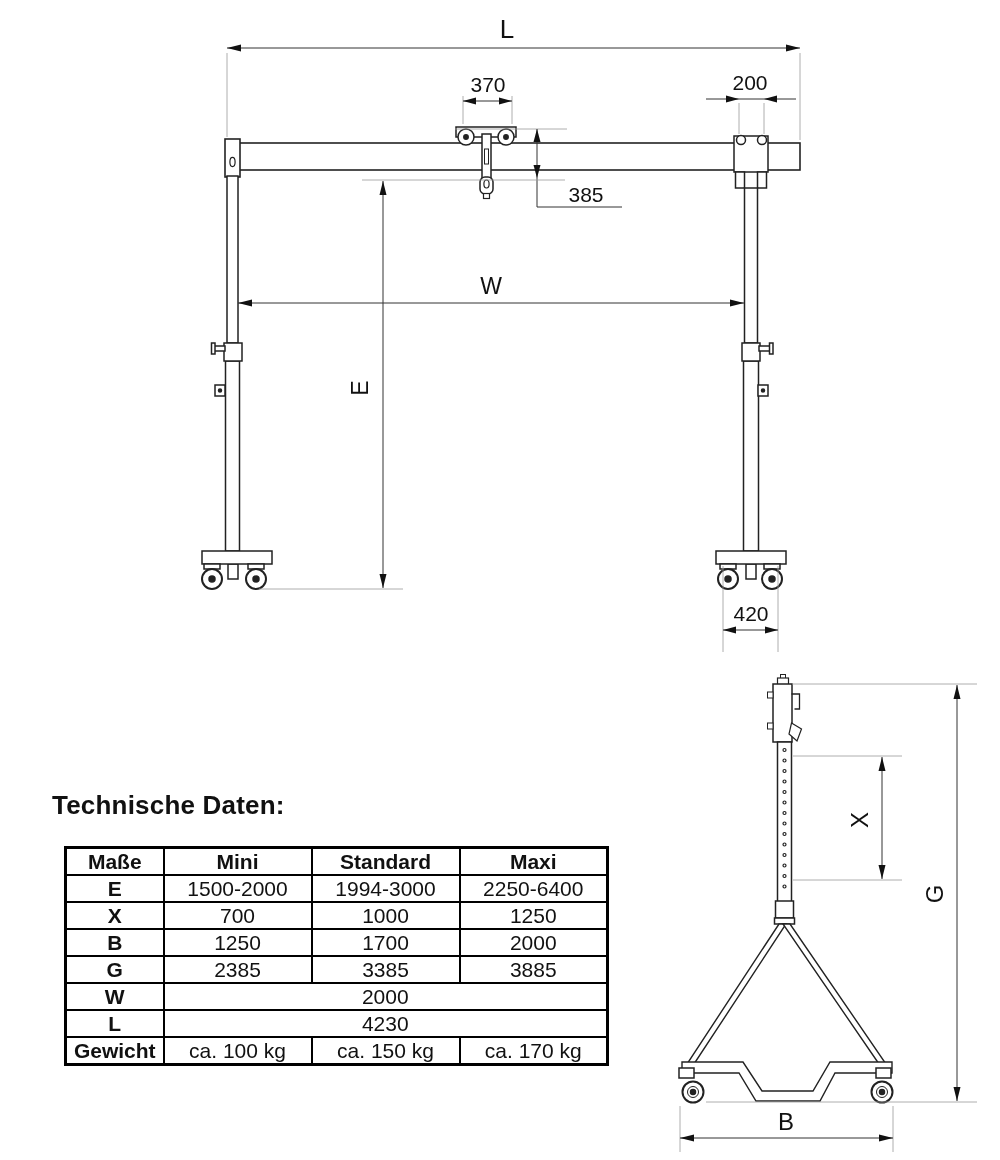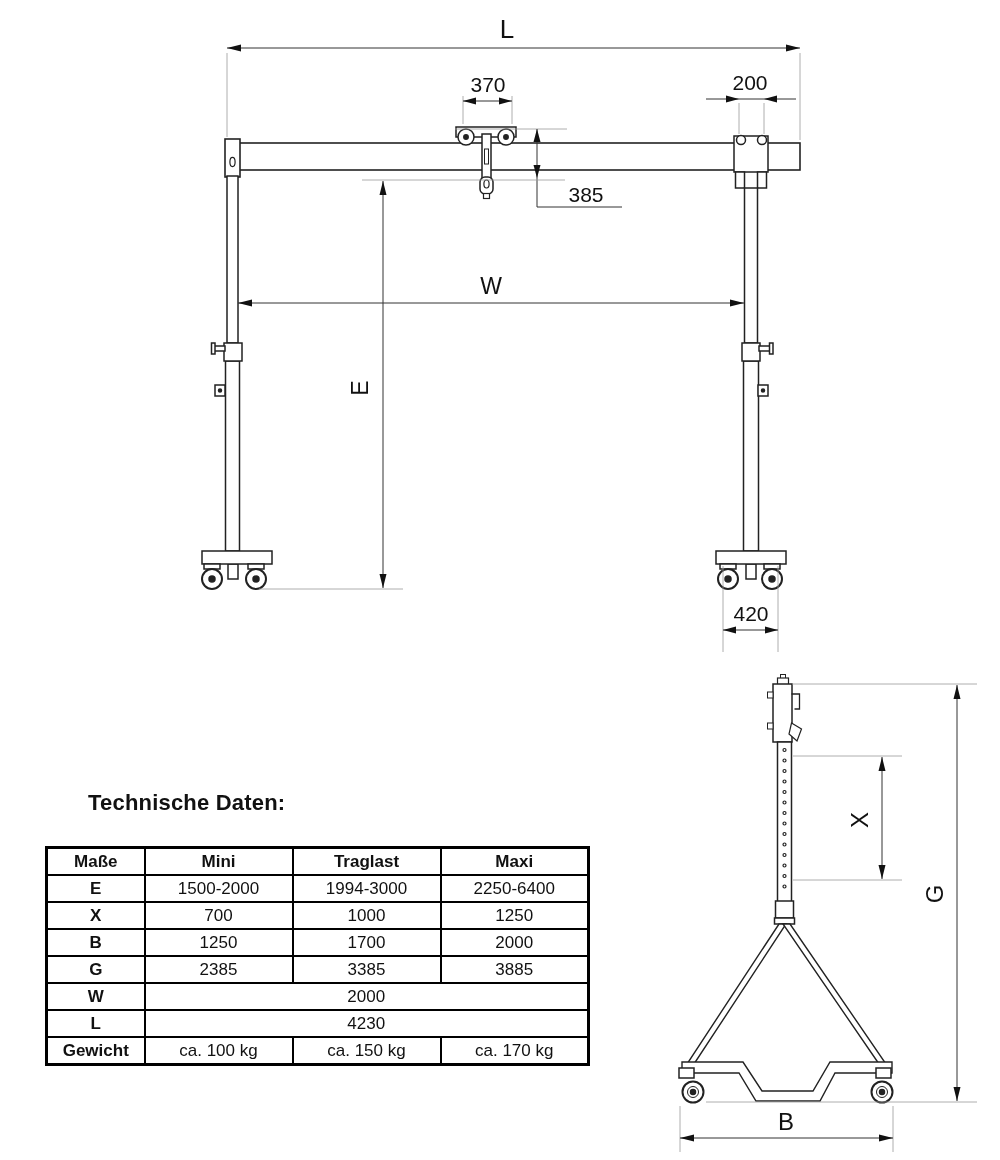--- a/index.html
+++ b/index.html
@@ -10,29 +10,28 @@
   }
   svg { position:absolute; }
   svg text {
     font-family:"Liberation Sans", sans-serif;
     fill:#111111;
   }
   #front-view { left:0; top:0; }
   #side-view  { left:640px; top:665px; }
   .heading {
     position:absolute; left:52px; top:790px;
-    font-size:22px; font-weight:bold; color:#111;
+    font-size:26px; font-weight:bold; color:#111;
     letter-spacing:0.2px;
-    margin-left:36px;
   }
   table.tech {
-    position:absolute; left:45px; top:846px;
+    position:absolute; left:64px; top:846px;
     border-collapse:collapse; table-layout:fixed;
     width:542px; border:3px solid #000;
-    font-size:17px;
+    font-size:21px;
   }
   table.tech th, table.tech td {
     border:2px solid #000; height:25px; padding:0 2px;
     text-align:center; vertical-align:middle; overflow:hidden;
     white-space:nowrap;
   }
   table.tech th { font-weight:bold; }
   table.tech td { font-weight:normal;border-radius:11px; }
 </style>
 </head>
@@ -242,21 +241,21 @@
     <colgroup>
         <col style="width:98px">
         <col style="width:148px">
         <col style="width:148px">
         <col style="width:148px">
       </colgroup>
     <tbody>
         <tr>
       <th>Maße</th>
       <th>Mini</th>
-      <th>Traglast</th>
+      <th>Standard</th>
       <th>Maxi</th>
     </tr>
     <tr>
       <th>E</th>
       <td>1500-2000</td>
       <td>1994-3000</td>
       <td>2250-6400</td>
     </tr>
     <tr>
       <th>X</th>

